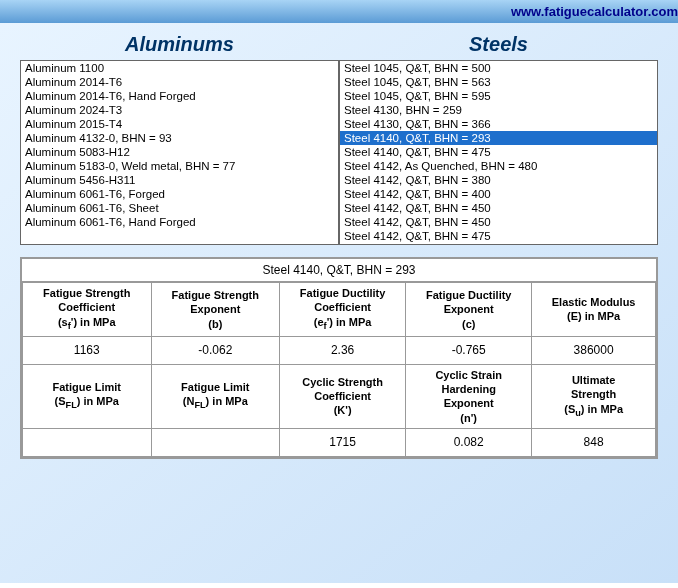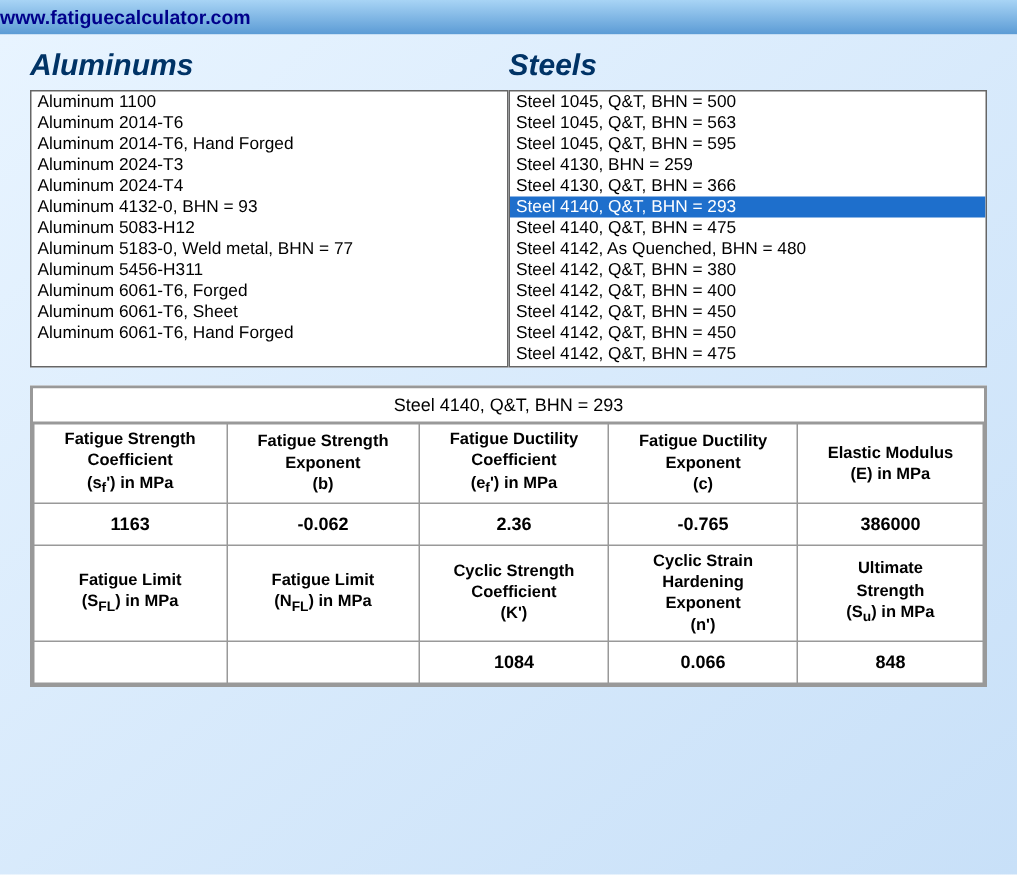--- a/index.html
+++ b/index.html
@@ -7,21 +7,21 @@
       font-family: Arial, sans-serif;
       font-size: 12px;
       background: #fff;
       width: 678px;
       min-height: 588px;
     }
 
     
     #header {
       background: linear-gradient(to bottom, #a8d4f5, #5b9bd5);
-      text-align: left;
+      text-align: right;
       padding: 4px 0;
       font-size: 13px;
       font-weight: bold;
       color: #00008b;
     }
 
     
     #main {
       background: linear-gradient(to bottom right, #e8f4ff, #c8e0f8);
       padding: 10px 20px 15px 20px;
@@ -38,20 +38,21 @@
     .list-section {
       flex: 1;
       display: flex;
       flex-direction: column;
     }
 
     .list-section h2 {
       font-size: 20px;
       font-weight: bold;
       color: #003366;
+      text-align: center;
       margin-bottom: 4px;
       font-style: italic;
     }
 
     .list-box {
       border: 1px solid #666;
       background: #fff;
       height: 185px;
       overflow-y: scroll;
       font-size: 11.5px;
@@ -99,21 +100,20 @@
       font-weight: bold;
       font-size: 11px;
       background: #fff;
       line-height: 1.3;
       padding: 4px 3px;
     }
 
     .prop-value {
       font-size: 12px;
       height: 28px;
-      font-weight: bold;
     }
 
     
     .list-box::-webkit-scrollbar {
       width: 14px;
     }
     .list-box::-webkit-scrollbar-track {
       background: #f0f0f0;
       border: 1px solid #ccc;
     }
@@ -133,21 +133,21 @@
 
   <div id="lists-container">
 
     <div class="list-section">
       <h2>Aluminums</h2>
       <div class="list-box" id="aluminums-list">
           <div class="list-item">Aluminum 1100</div>
           <div class="list-item">Aluminum 2014-T6</div>
           <div class="list-item">Aluminum 2014-T6, Hand Forged</div>
           <div class="list-item">Aluminum 2024-T3</div>
-          <div class="list-item">Aluminum 2024-T4</div>
+          <div class="list-item">Aluminum 2015-T4</div>
           <div class="list-item">Aluminum 4132-0, BHN = 93</div>
           <div class="list-item">Aluminum 5083-H12</div>
           <div class="list-item">Aluminum 5183-0, Weld metal, BHN = 77</div>
           <div class="list-item">Aluminum 5456-H311</div>
           <div class="list-item">Aluminum 6061-T6, Forged</div>
           <div class="list-item">Aluminum 6061-T6, Sheet</div>
           <div class="list-item">Aluminum 6061-T6, Hand Forged</div>
         </div>
     </div>
 
@@ -197,21 +197,21 @@
           <td class="prop-header">Fatigue Limit<br>(S<sub>FL</sub>) in MPa</td>
           <td class="prop-header">Fatigue Limit<br>(N<sub>FL</sub>) in MPa</td>
           <td class="prop-header">Cyclic Strength<br>Coefficient<br>(K')</td>
           <td class="prop-header">Cyclic Strain<br>Hardening<br>Exponent<br>(n')</td>
           <td class="prop-header">Ultimate<br>Strength<br>(S<sub>u</sub>) in MPa</td>
         </tr>
 
         <tr>
           <td class="prop-value"></td>
           <td class="prop-value"></td>
-          <td class="prop-value">1084</td>
-          <td class="prop-value">0.066</td>
+          <td class="prop-value">1715</td>
+          <td class="prop-value">0.082</td>
           <td class="prop-value">848</td>
         </tr>
       </tbody>
     </table>
   </div>
 
 </div>
 
 </body></html>

